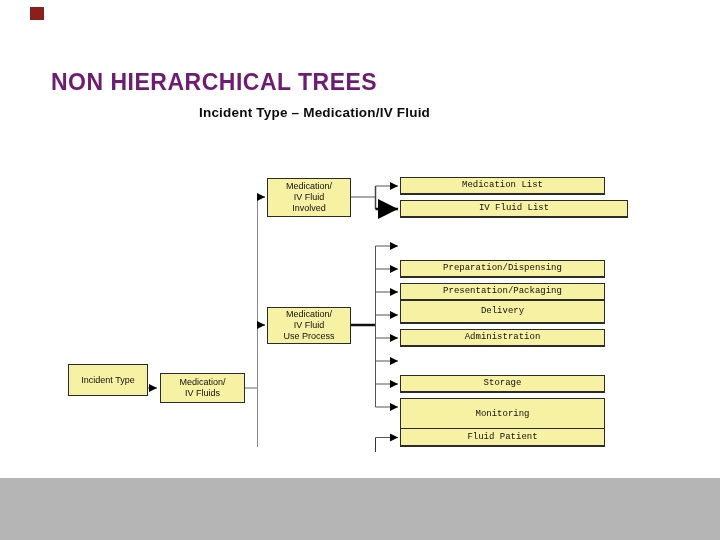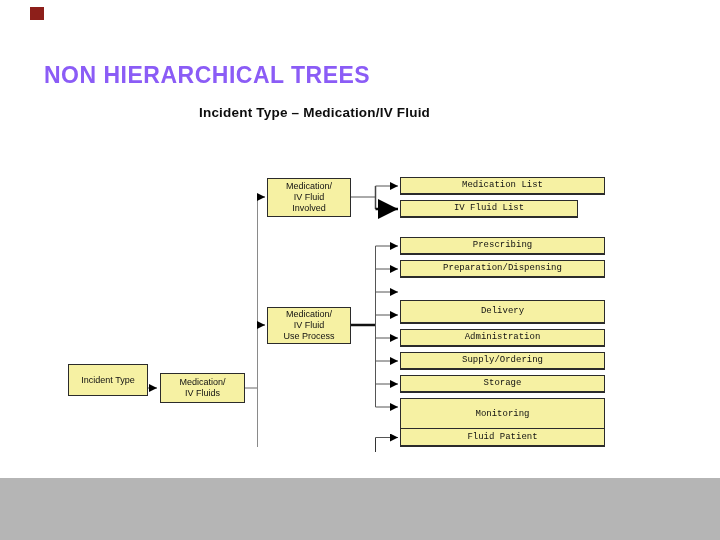--- a/index.html
+++ b/index.html
@@ -1,22 +1,22 @@
 <!DOCTYPE html>
 <html><head>
 <meta charset="utf-8">
 <style>
   html,body{margin:0;padding:0;}
   body{width:720px;height:540px;font-family:"Liberation Sans",sans-serif;}
   .slide{position:relative;width:720px;height:540px;background:#ffffff;overflow:hidden;}
 
   .accent-square{position:absolute;left:30px;top:7px;width:14px;height:13px;background:#8d1f1a;}
 
-  .slide-title{position:absolute;left:39px;top:57px;margin:5px;font-size:23px;font-weight:bold;
-               color:#8b5cf6;letter-spacing:0.5px;white-space:nowrap;}
+  .slide-title{position:absolute;left:39px;top:57px;margin:12px;font-size:23px;font-weight:bold;
+               color:#701a75;letter-spacing:0.5px;white-space:nowrap;}
 
   .diagram-title{position:absolute;left:199px;top:105px;font-size:13.5px;font-weight:bold;
                  color:#0d0d0d;letter-spacing:0.2px;white-space:nowrap;}
 
   .connectors{position:absolute;left:0;top:0;width:720px;height:540px;}
 
   .node{position:absolute;box-sizing:border-box;background:#f6f1a3;border:1px solid #2b2b2b;
         display:flex;align-items:center;justify-content:center;text-align:center;
         font-size:9px;line-height:11px;color:#111;white-space:pre-line;}
   .node.right{border-bottom-width:2px;font-family:Liberation Mono, monospace;}
@@ -76,27 +76,26 @@
 IV Fluids</div>
 
   <div class="node" style="left:267px;top:178px;width:84px;height:39px">Medication/
 IV Fluid
 Involved</div>
   <div class="node" style="left:267px;top:307px;width:84px;height:37px">Medication/
 IV Fluid
 Use Process</div>
 
   <div class="node right" style="left:400px;top:177px;width:205px;height:18px">Medication List</div>
-  <div class="node right" style="left:400px;top:200px;width:178px;height:18px">IV Fluid List</div>
+  <div class="node right" style="left:400px;top:200px;width:228px;height:18px">IV Fluid List</div>
 
-  <div class="node right" style="left:400px;top:237px;width:205px;height:18px">Prescribing</div>
   <div class="node right" style="left:400px;top:260px;width:205px;height:18px">Preparation/Dispensing</div>
+  <div class="node right" style="left:400px;top:283px;width:205px;height:18px">Presentation/Packaging</div>
   <div class="node right" style="left:400px;top:300px;width:205px;height:24px">Delivery</div>
   <div class="node right" style="left:400px;top:329px;width:205px;height:18px">Administration</div>
-  <div class="node right" style="left:400px;top:352px;width:205px;height:18px">Supply/Ordering</div>
   <div class="node right" style="left:400px;top:375px;width:205px;height:18px">Storage</div>
   <div class="node right" style="left:400px;top:398px;width:205px;height:34px">Monitoring</div>
 
   <div class="node right" style="left:400px;top:428px;width:205px;height:19px">Fluid Patient</div>
 
   <div class="footer">
     
     
     
     

